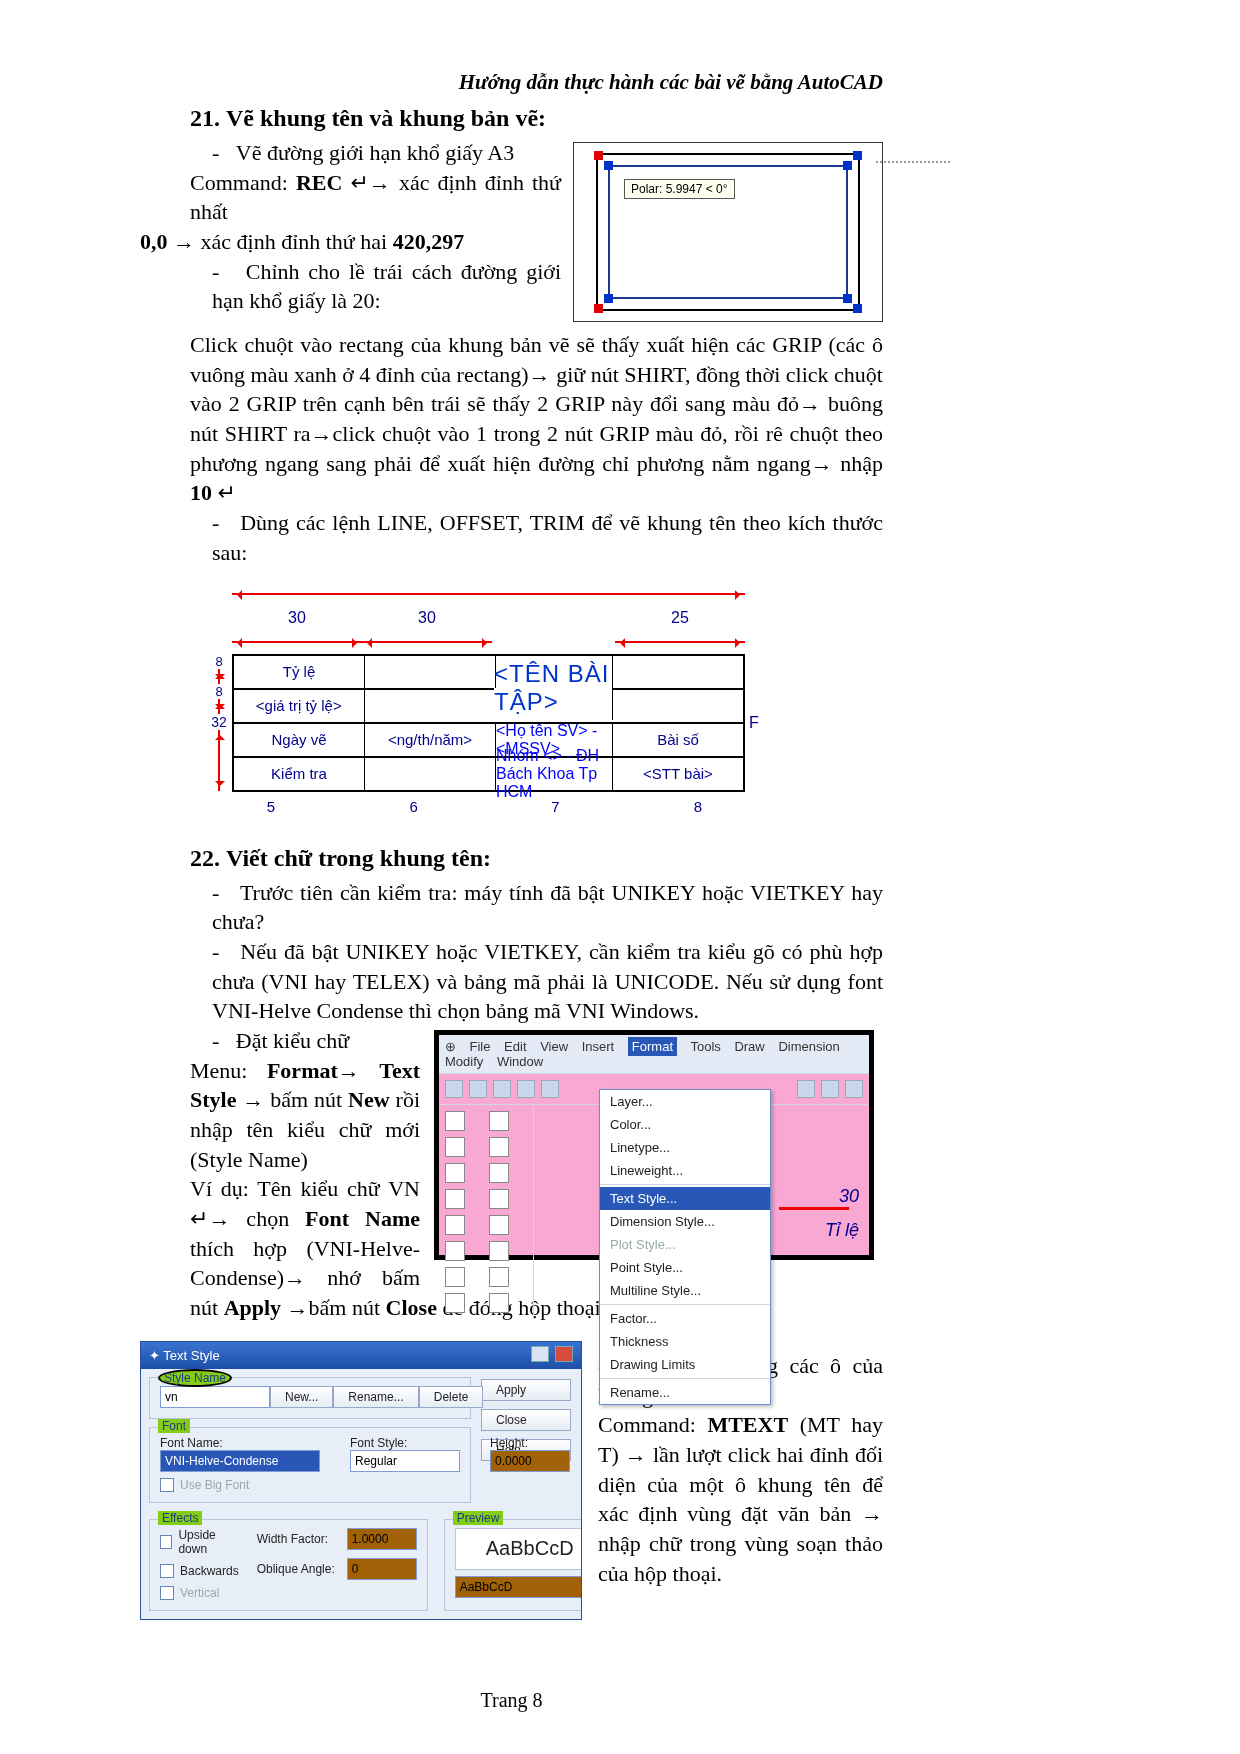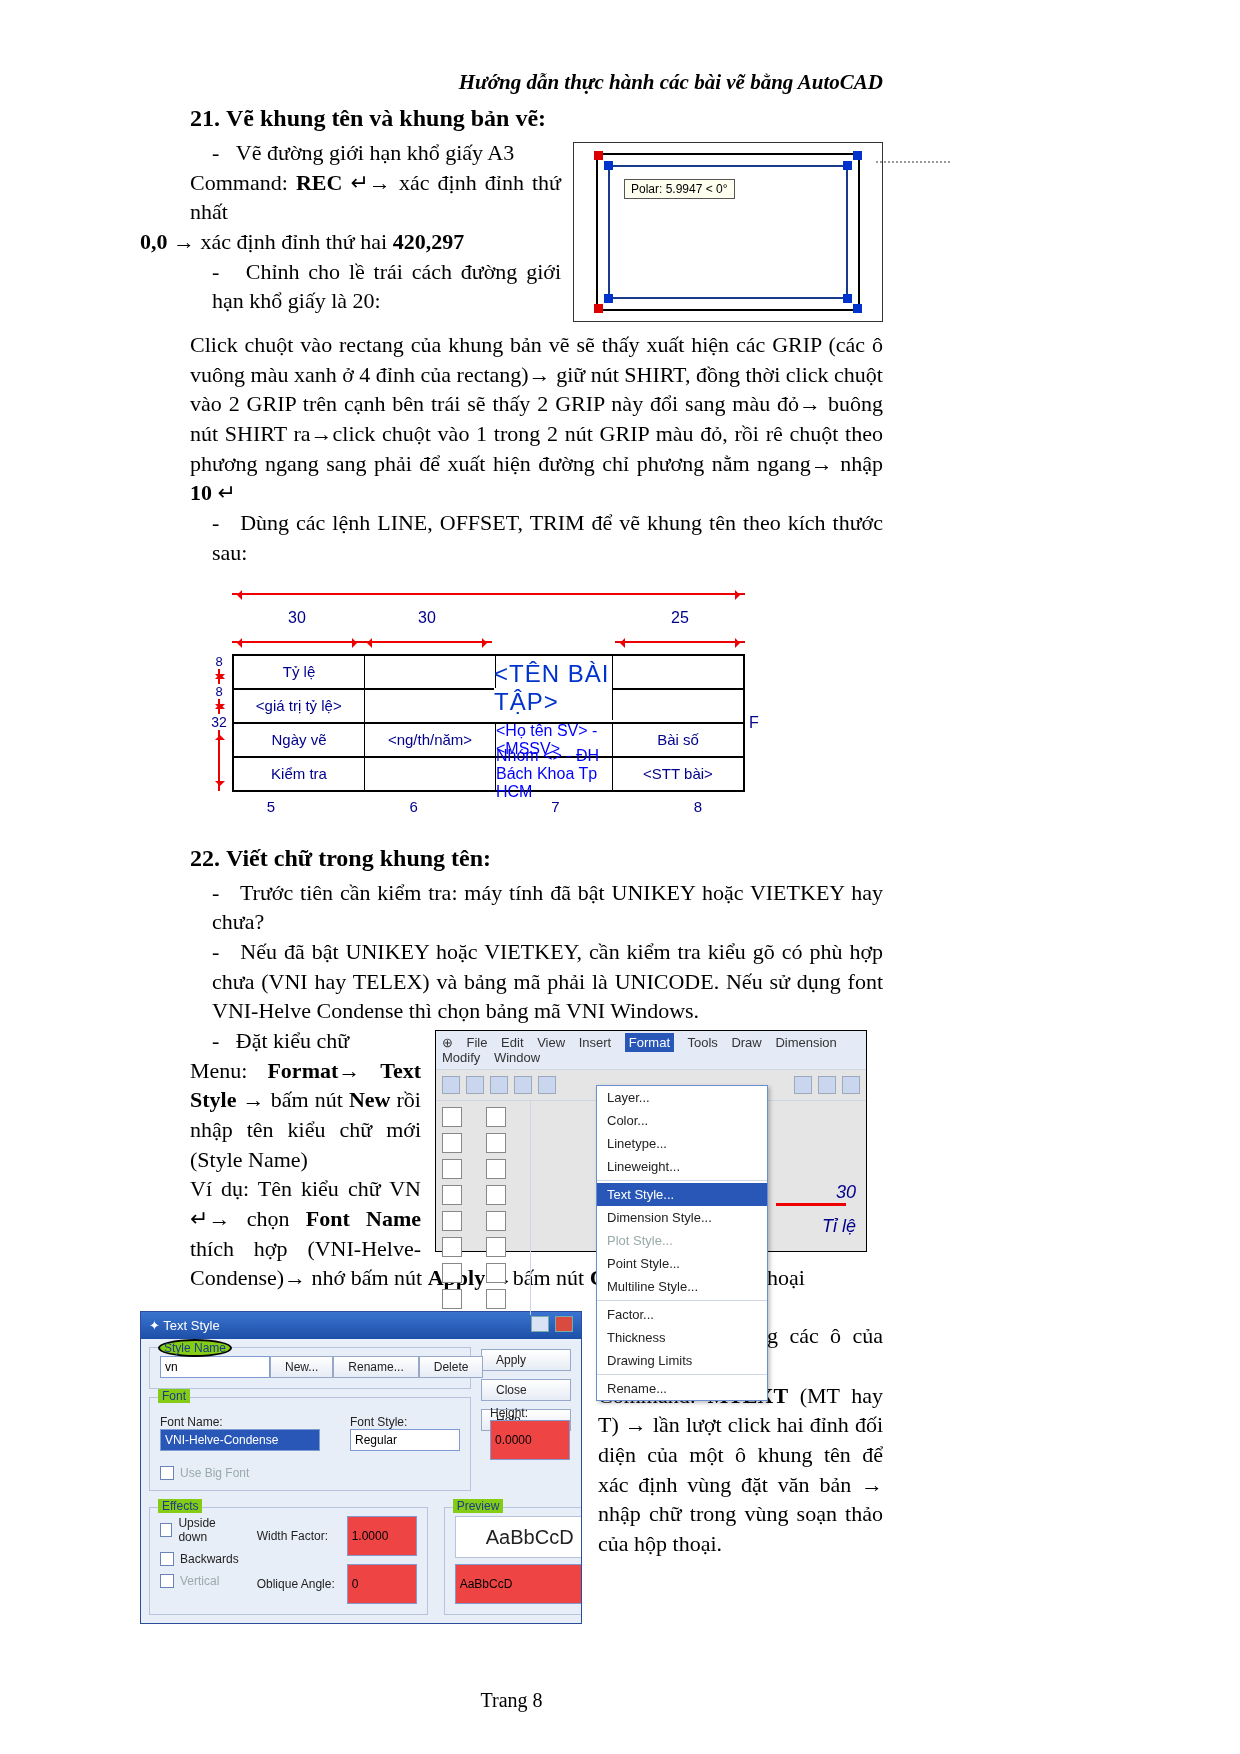--- a/index.html
+++ b/index.html
@@ -91,24 +91,24 @@
   .c2 { width:130px; }
   .c3 { flex:1; color:#00f; font-size:16px; }
   .c4 { width:130px; border-right:none; }
   .title-cell { flex:1; border-right:1px solid #000; display:flex; align-items:center; justify-content:center; color:#0033cc; font-size:24px; font-family: Arial, sans-serif; letter-spacing:1px;}
   .ruler { display:flex; margin:6px 60px 0 60px; font-size:15px; color:#00008b;}
   .ruler div { text-align:center; }
   .ruler .rfill { flex:1; }
   
   .fig-format {
     float:right; width:430px; height:220px;
-    margin: 4px 16px 10px 14px;
-    border:1px solid #000000;
+    margin: 4px 9px 10px 14px;
+    border:5px solid #000000;
     font-family: Tahoma, Arial, sans-serif;
-    font-size:13px; background:#e5e5e5;
+    font-size:13px; background:#f9a8d4;
     position:relative;
   }
   .menubar { background:#e4ebf7; padding:4px 6px; font-size:13px; color:#333; border-bottom:1px solid #d0d6e2;}
   .menubar span { margin-right:10px; }
   .menubar .sel { background:#2857b8; color:#fff; padding:2px 4px; }
   .toolbar { display:flex; gap:6px; padding:6px; border-bottom:1px solid #d0d6e2; }
   .ticon { width:16px;height:16px;background:#c9d6ee;border:1px solid #9ab;}
   .fmt-body { display:flex; }
   .palette { width:82px; padding:6px; display:grid; grid-template-columns:1fr 1fr; gap:6px; border-right:1px solid #d0d6e2;}
   .picon { width:18px;height:18px;border:1px solid #888;background:#fff;}
@@ -127,21 +127,21 @@
     font-family: Tahoma, Arial, sans-serif;
     font-size:12px; background:#e8eef7; color:#222;
   }
   .ts-title { background:linear-gradient(#3a74d0,#1d4fa8); color:#fff; padding:4px 8px; font-size:13px; display:flex; justify-content:space-between; align-items:center;}
   .ts-title .winbtns span{display:inline-block;width:16px;height:14px;margin-left:2px;background:#d9e3f3;border:1px solid #7aa;} 
   .ts-close{background:#d94b3f !important;}
   .group { border:1px solid #b8c4dc; margin:8px; padding:8px 10px 10px 10px; position:relative;}
   .group .legend { position:absolute; top:-9px; left:8px; background:#84cc16; padding:0 4px; font-size:12px; color:#1b3c88;}
   .row-flex { display:flex; align-items:center; }
   .btn { border:1px solid #98a8c8; background:linear-gradient(#fff,#e6ecf5); padding:3px 14px; font-size:12px;}
-  .inp { border:1px solid #7f9bd1; background:#ef4444; height:20px; font-size:12px; padding:9px 4px; }
+  .inp { border:1px solid #7f9bd1; background:#a16207; height:20px; font-size:12px; padding:0 4px; }
   .sel-inp { border:1px solid #7f9bd1; background:#fff; height:20px; font-size:12px; padding:0 4px; }
   .chk { display:flex; align-items:center; gap:6px; font-size:12px; }
   .chk .box { width:12px; height:12px; border:1px solid #6a84b8; background:#fff;}
   .side-btns { float:right; width:90px; display:flex; flex-direction:column; gap:8px; margin:10px 10px 0 0;}
   .preview-box { border:1px solid #b8c4dc; background:#fff; height:40px; display:flex; align-items:center; justify-content:center; font-family: Arial; font-size:20px; }
   .circled { border:2px solid #000; border-radius:50%/50%; padding:1px 14px; }
   .clear { clear:both; }
   .footer { position:absolute; bottom:42px; left:0; width:100%; text-align:center; font-size:20px; }
 </style>
 </head>

